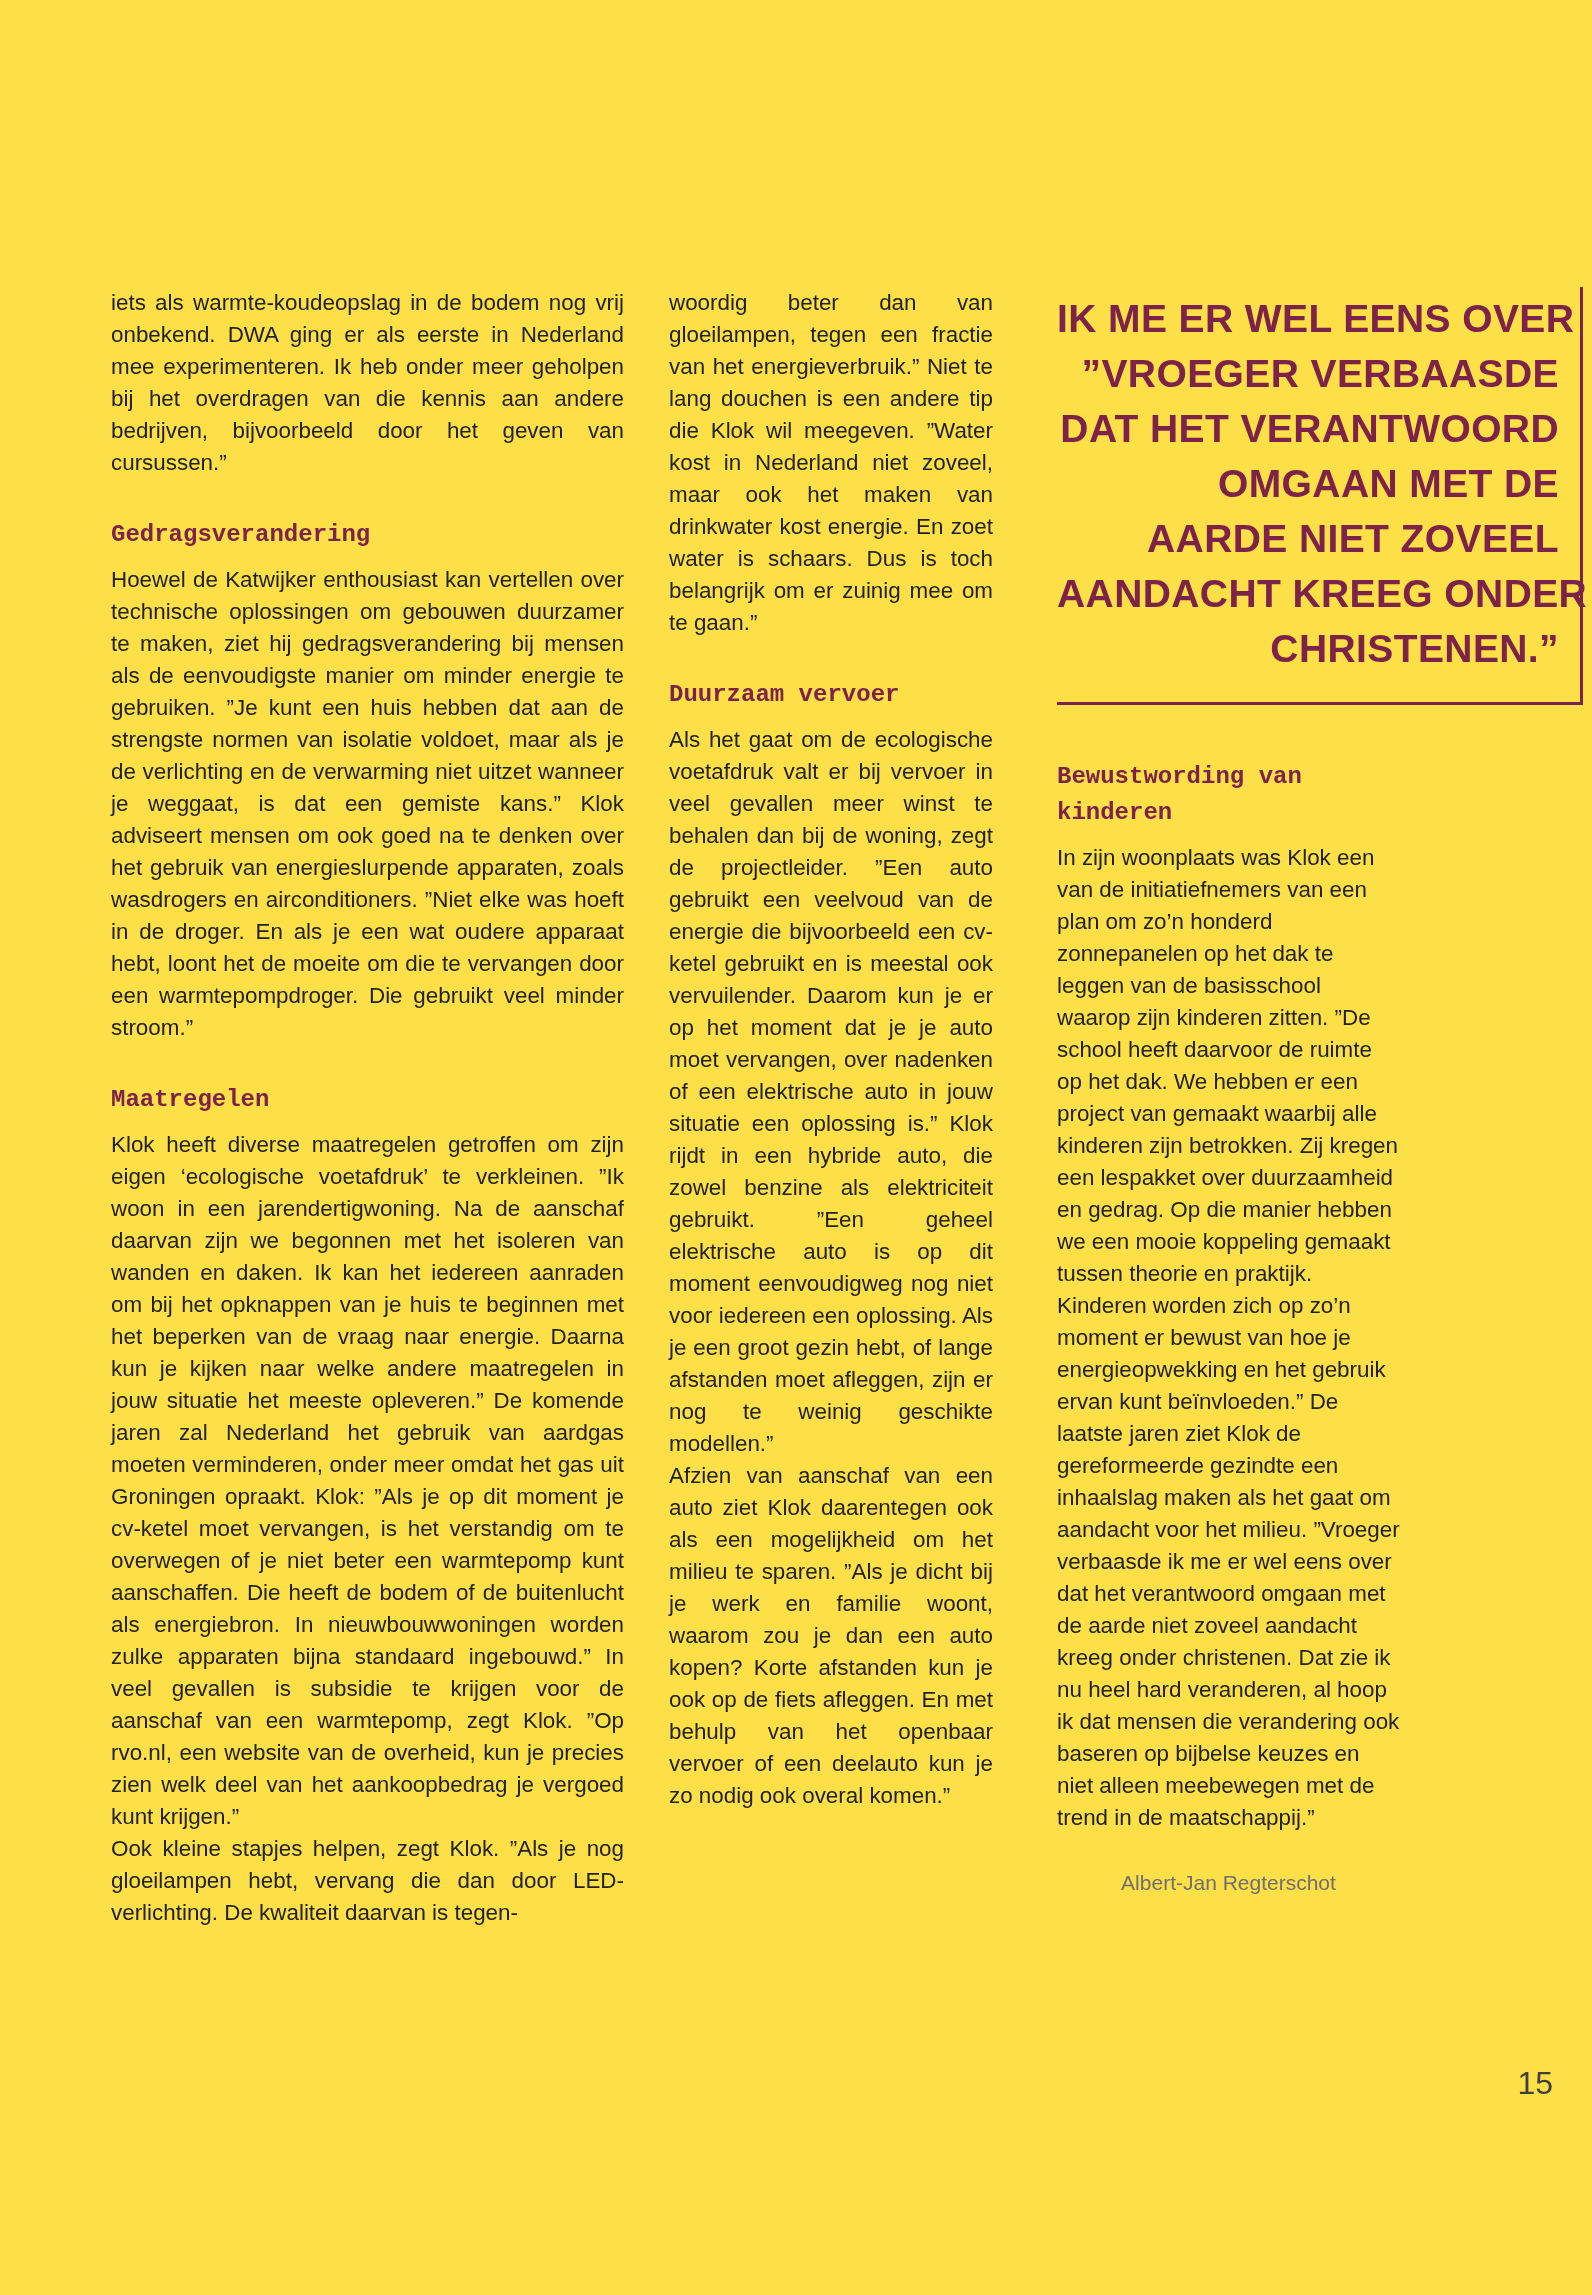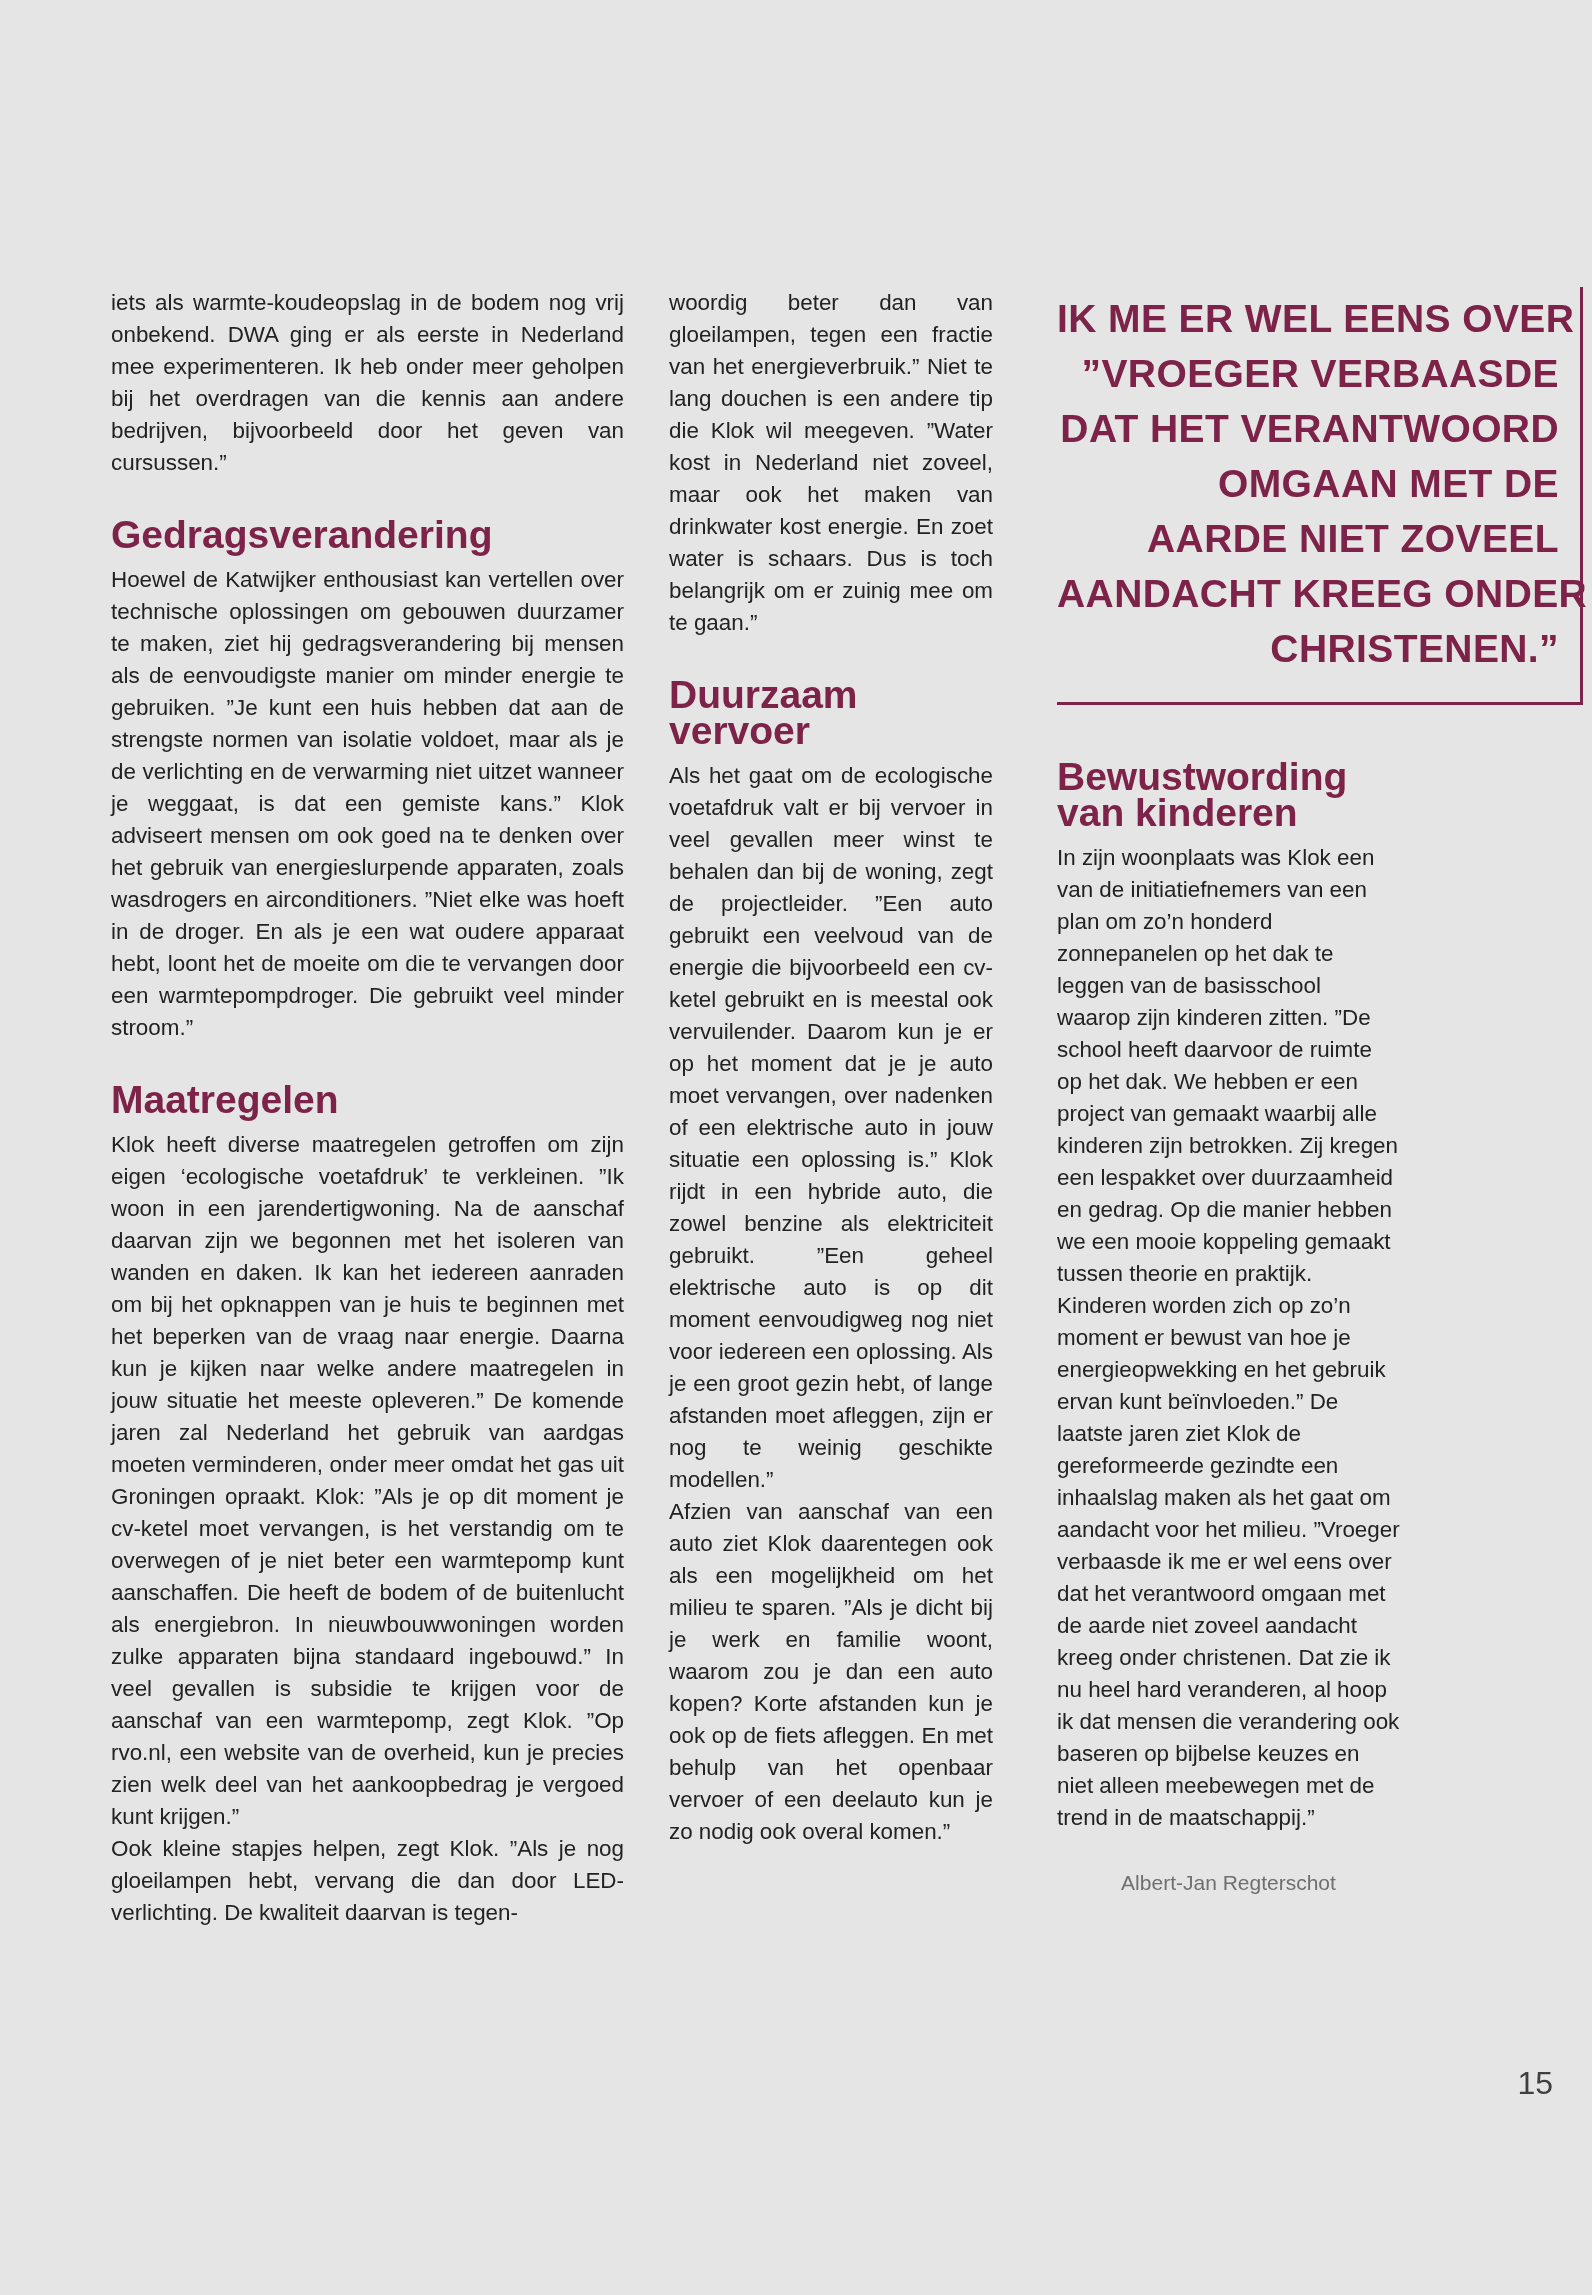--- a/index.html
+++ b/index.html
@@ -7,44 +7,44 @@
   body {
     width: 1592px;
     height: 2295px;
     background: #ffffff;
     font-family: "Liberation Sans", "DejaVu Sans", sans-serif;
   }
   .page {
     position: relative;
     width: 1592px;
     height: 2295px;
-    background: #e5e5e5;
+    background: #fde047;
     overflow: hidden;
   }
   .content {
     position: absolute;
     left: 111px;
     top: 287px;
     display: flex;
     align-items: flex-start;
   }
   .col {
     color: var(--body, #222222);
     font-size: 22.4px;
     line-height: 32px;
   }
   .col p { margin: 0; hyphens: auto; -webkit-hyphens: auto; }
   .col-1 { width: 513px; margin-right: 45px; text-align: justify; }
   .col-2 { width: 324px; margin-right: 64px; text-align: justify; }
   .col-3 { width: 526px; text-align: left; }
   .section-heading {
-    font-family: Liberation Sans, sans-serif;
+    font-family: Liberation Mono, monospace;
     font-weight: 700;
     color: var(--accent, #7d2248);
-    font-size: 39px;
+    font-size: 24px;
     line-height: 36px;
     margin: 38px 0 11.2px 0;
     text-align: left;
   }
   .pullquote {
     margin: 0 0 54px 0;
     padding: 3.5px 21px 26px 0;
     border-right: 3.5px solid var(--accent, #7d2248);
     border-bottom: 3.5px solid var(--accent, #7d2248);
     color: var(--accent, #7d2248);

